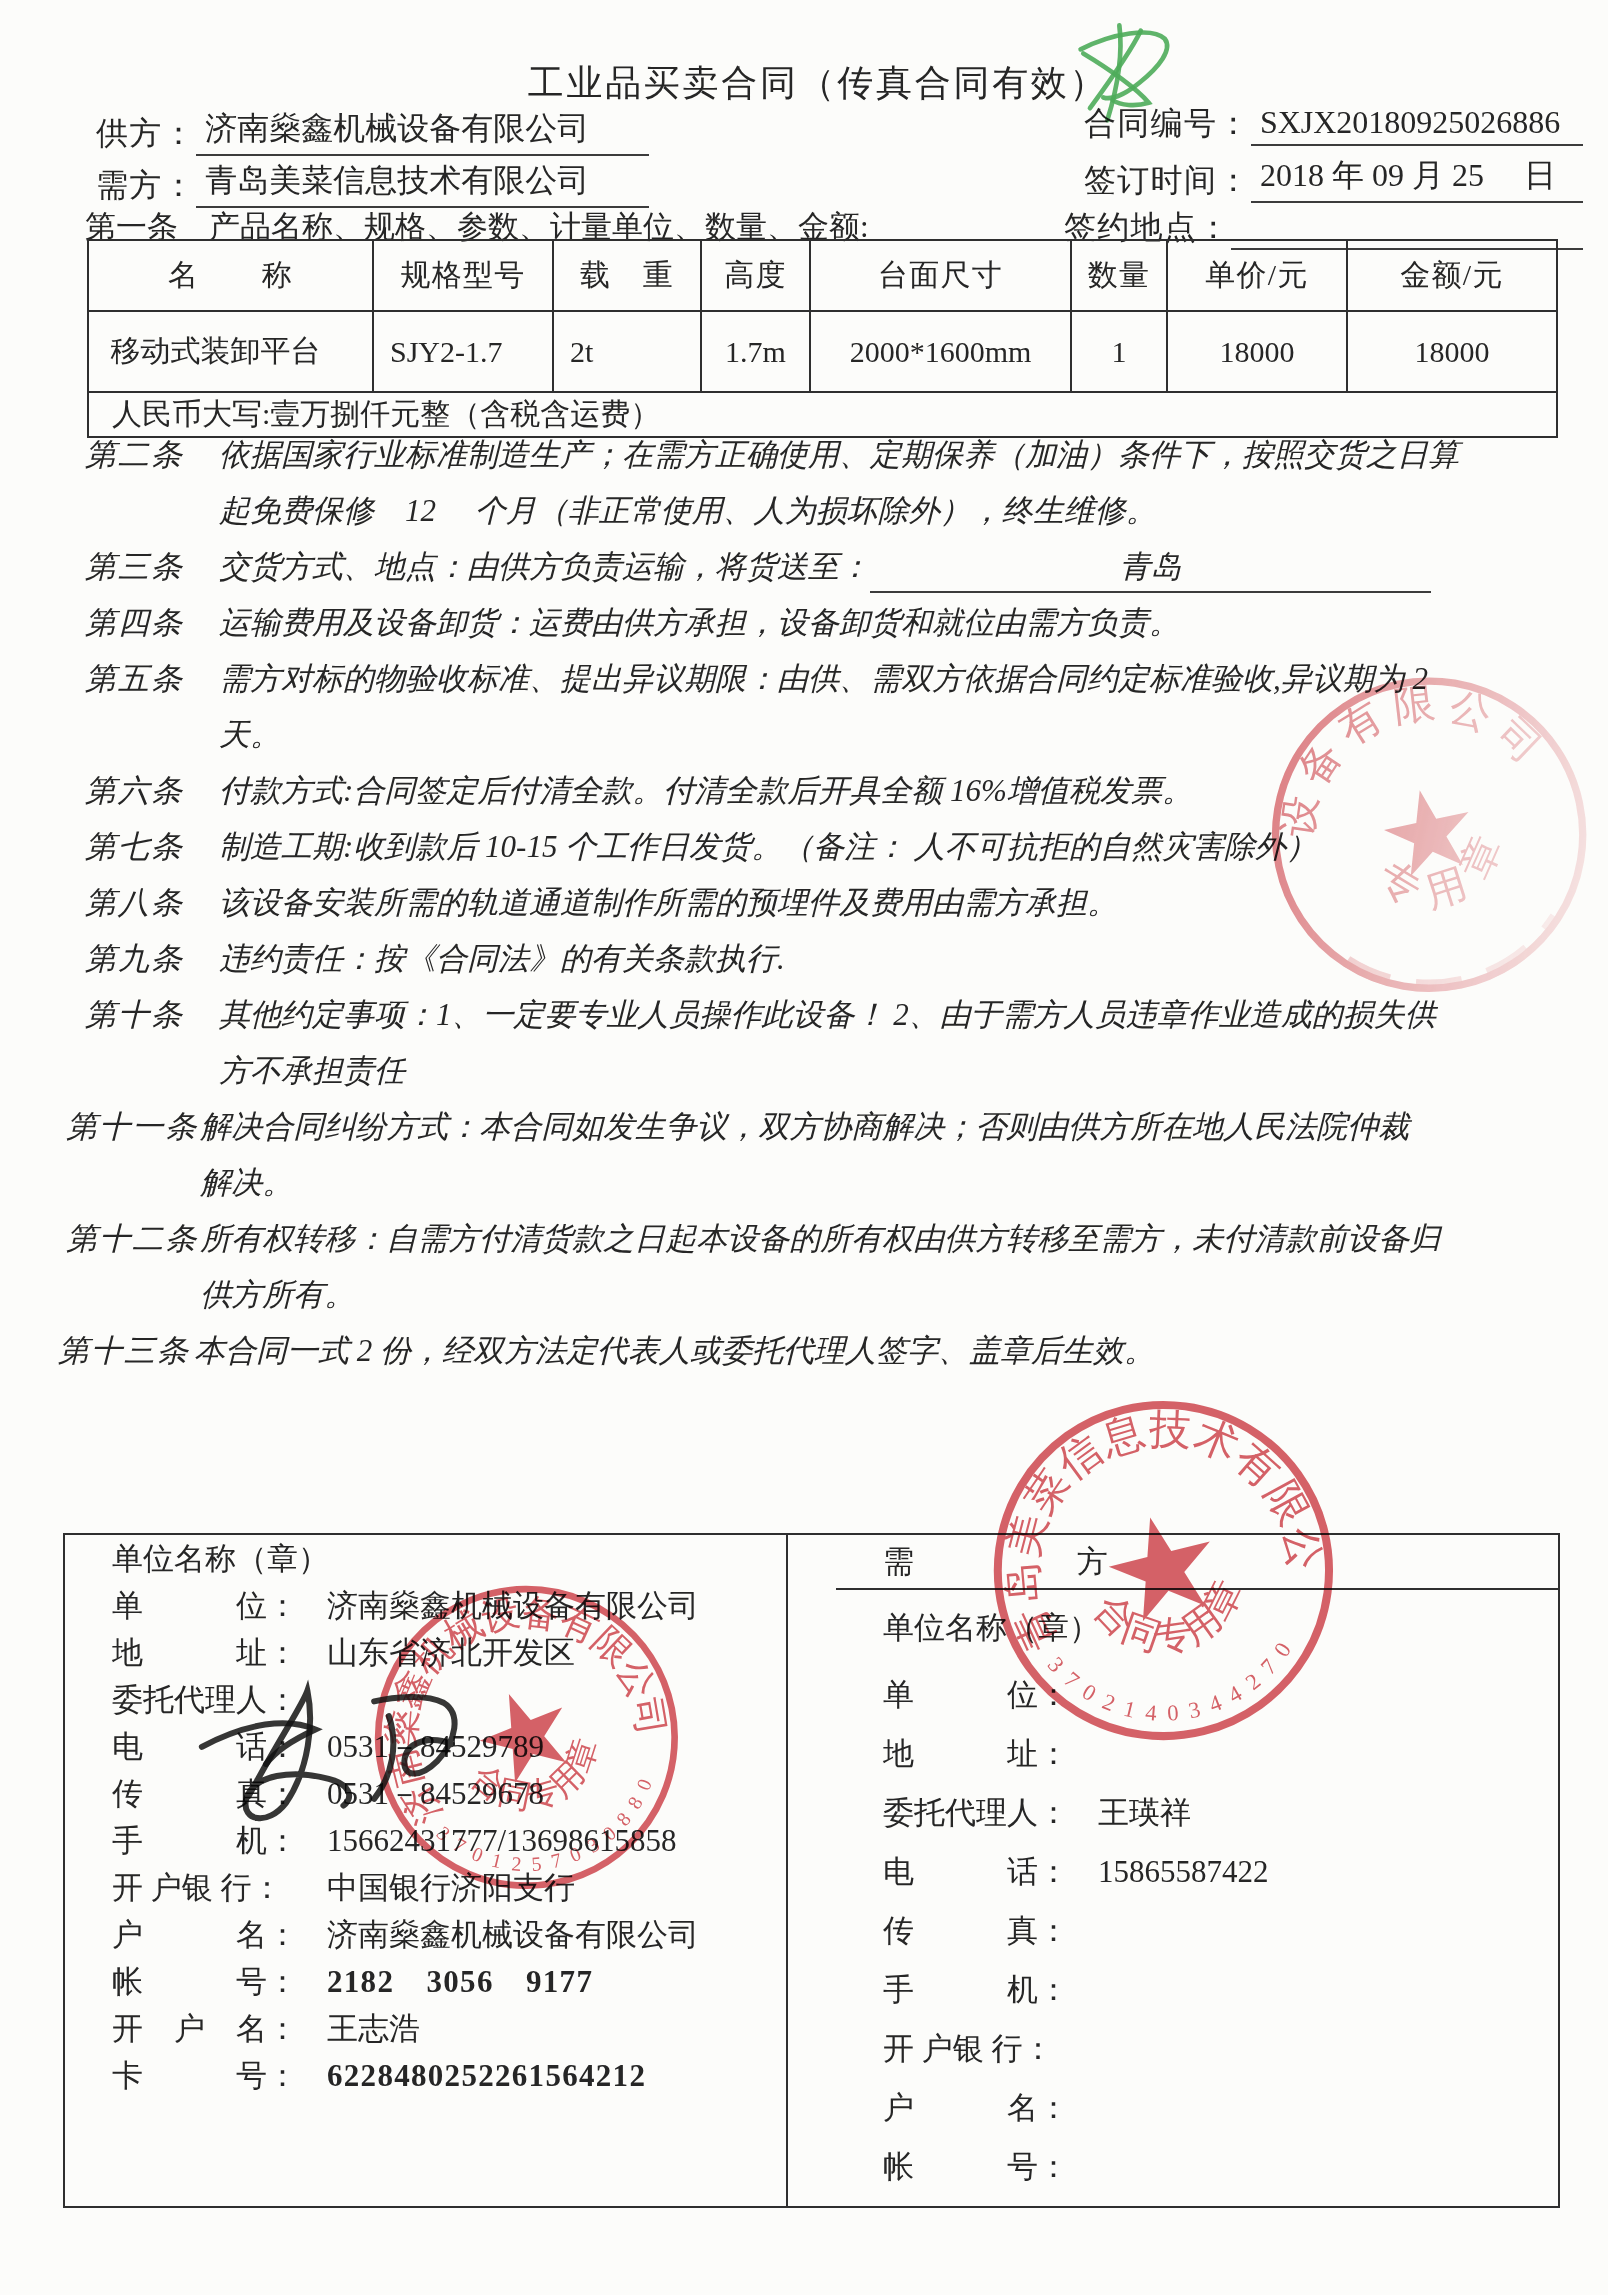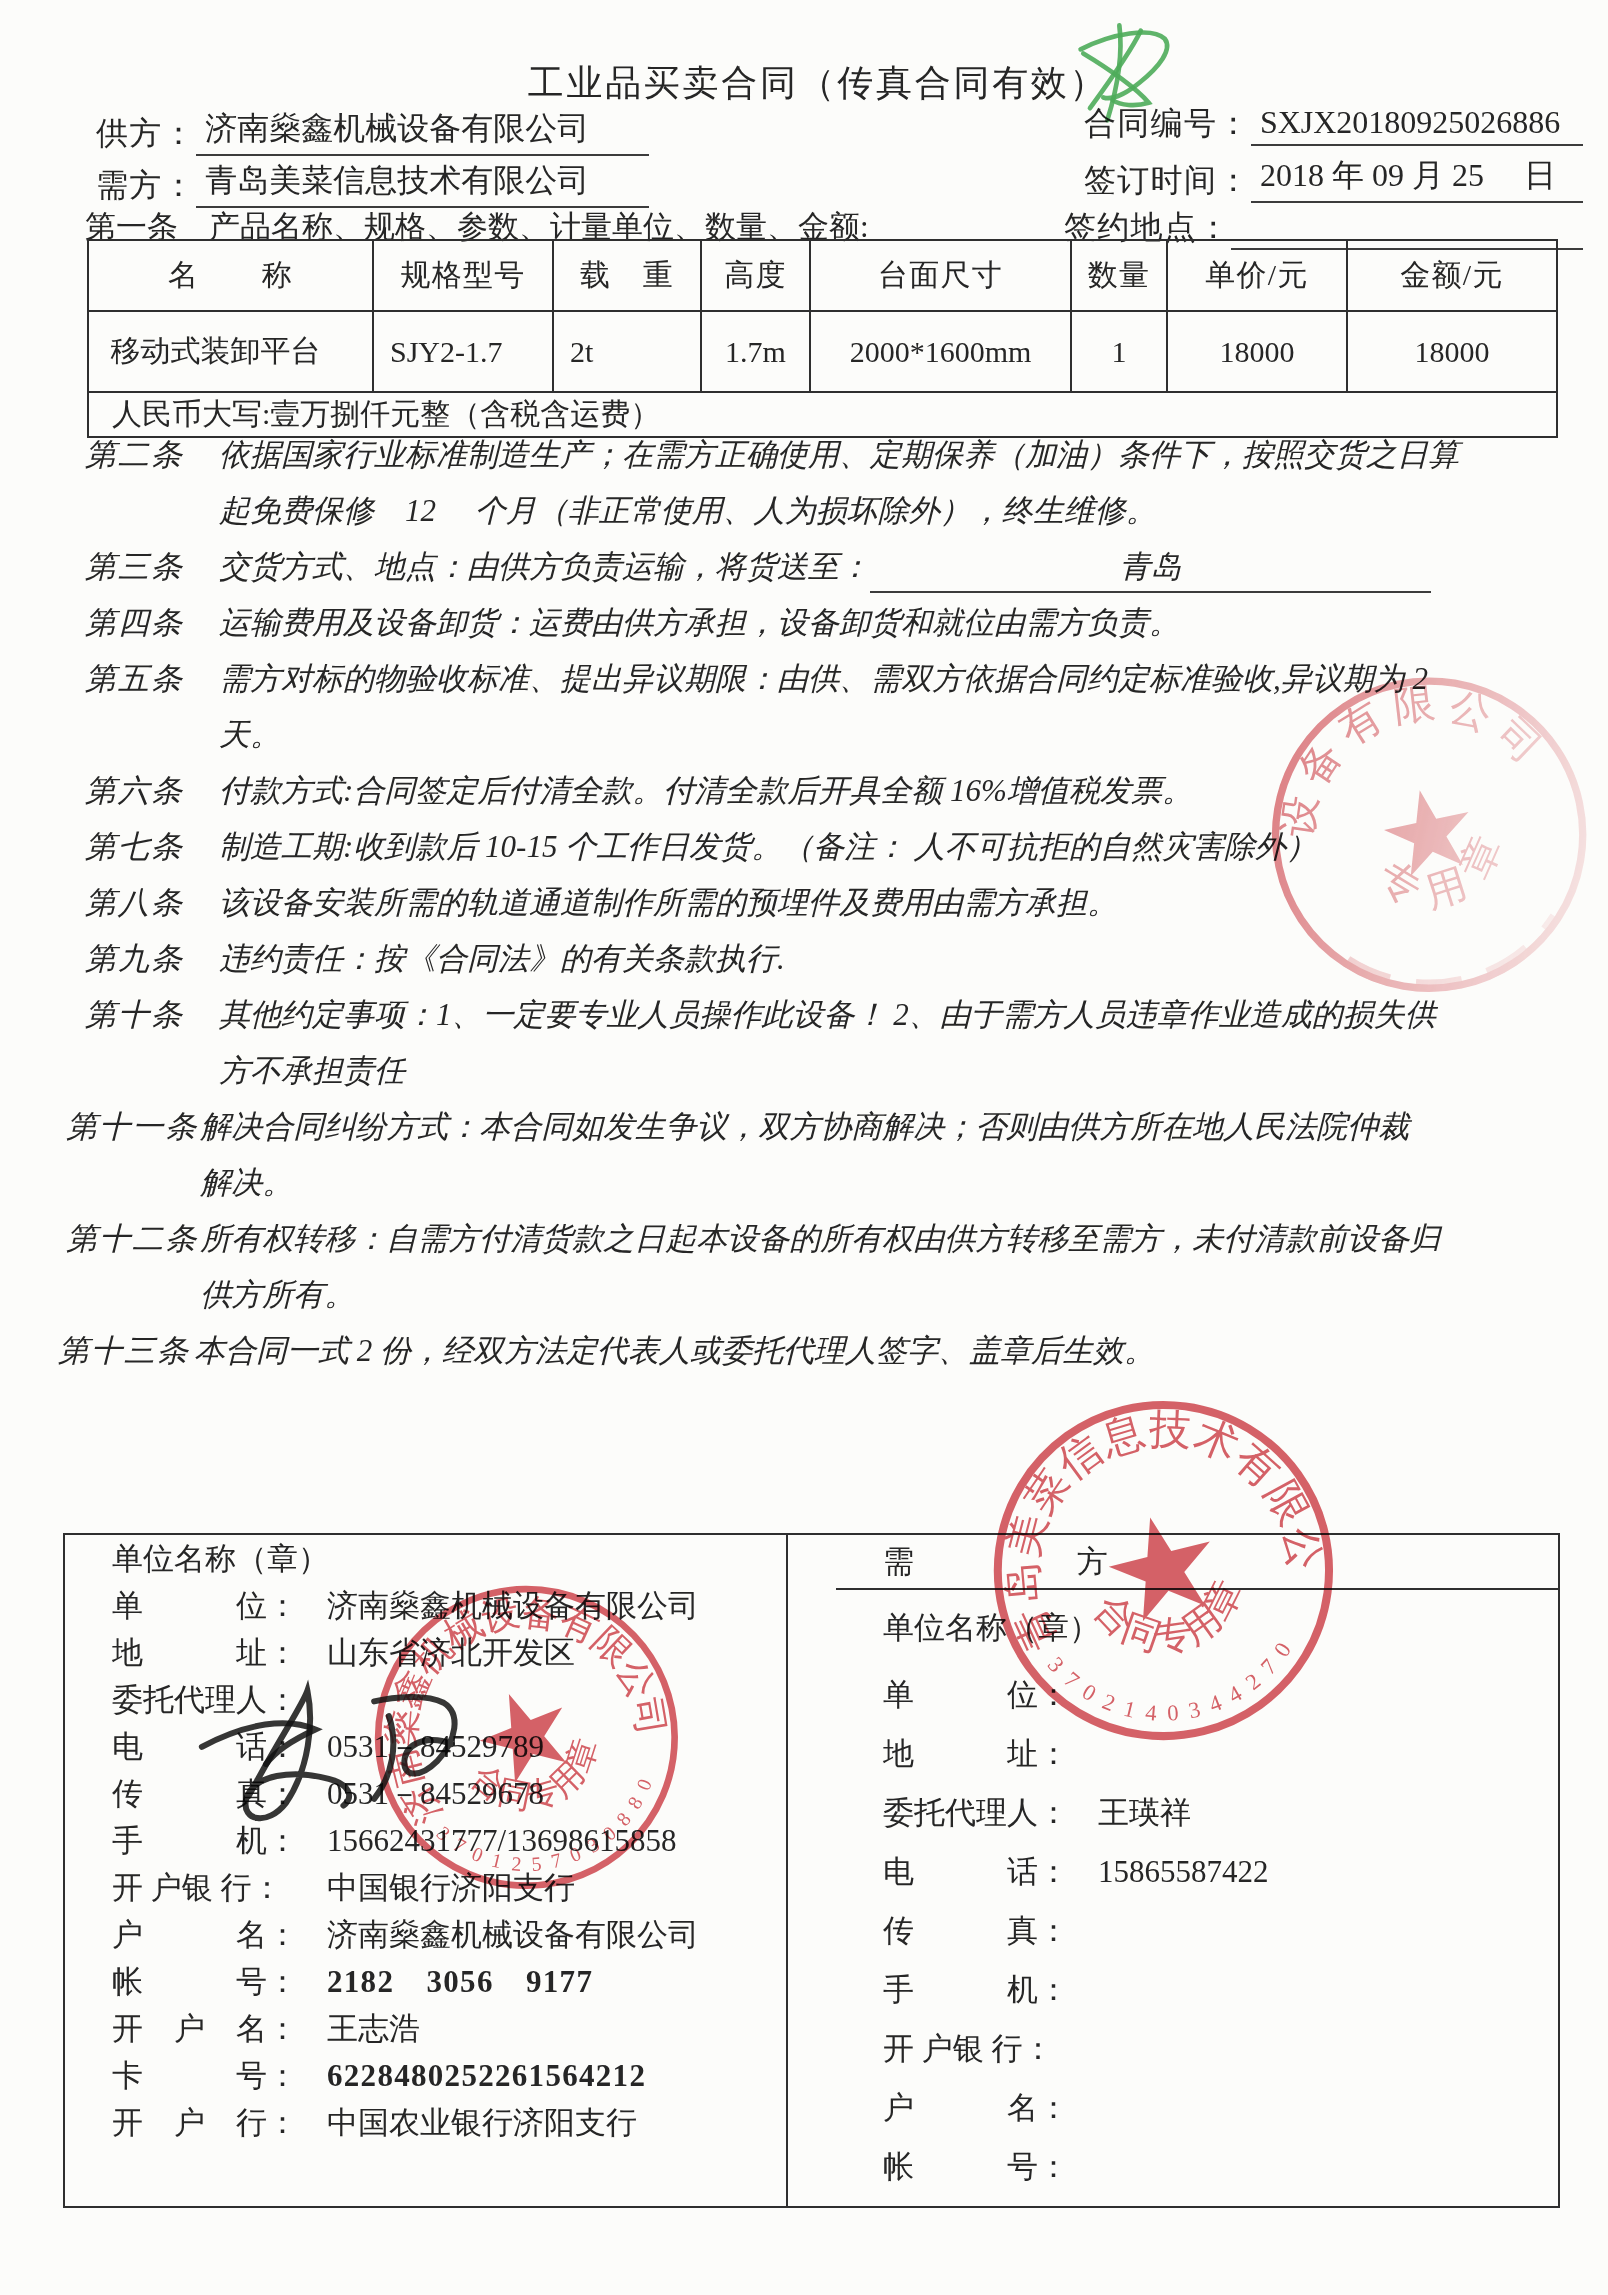--- a/index.html
+++ b/index.html
@@ -266,23 +266,20 @@
           </div>
 
           <div class="brow">
             <span class="blabel">开　户　名：</span><span class="bval">王志浩</span>
           </div>
 
           <div class="brow">
             <span class="blabel">卡　　　号：</span><span class="bval">6228480252261564212</span>
           </div>
 
-          <div class="brow">
-            <span class="blabel">开　户　行：</span><span class="bval">中国农业银行济阳支行</span>
-          </div>
         </div>
     </div>
     <div class="pcol right">
       <div class="phead2">需　　　　　方</div>
       <div class="prows">
 
           <div class="brow">
             <span class="blabel">单位名称（章）</span><span class="bval"></span>
           </div>
 

